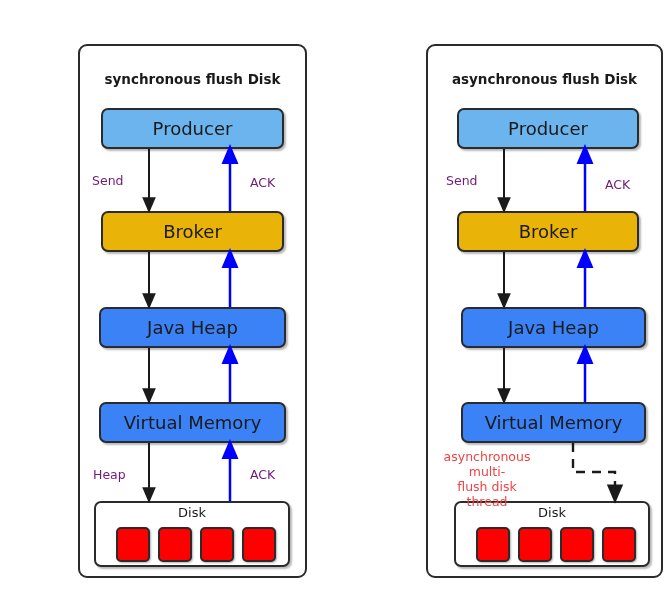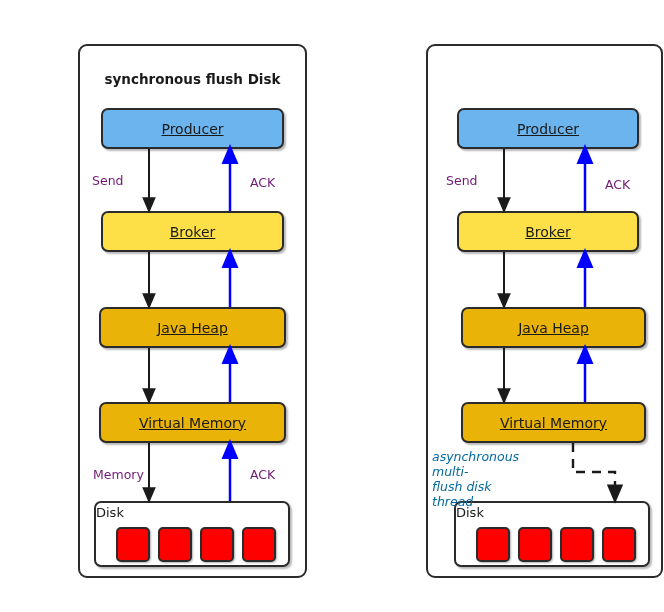--- a/index.html
+++ b/index.html
@@ -40,43 +40,43 @@
 
   
   .node {
     position: absolute;
     box-sizing: border-box;
     border: 2px solid #2b2b2b;
     border-radius: 7px;
     display: flex;
     align-items: center;
     justify-content: center;
-    font-size: 14px;
+    font-size: 18px;
     color: #1a1a1a;
     box-shadow: 2px 2px 2px rgba(0,0,0,0.28);
-    text-decoration: underline;
   }
   .node-producer { background: #6cb4ee; }
-  .node-broker   { background: #fde047; justify-content: center; }
-  .node-green    { background: #eab308; }
+  .node-broker   { background: #eab308; justify-content: center; }
+  .node-green    { background: #3b82f6; }
 
   
   .disk-box {
     position: absolute;
     box-sizing: border-box;
     border: 2px solid #2b2b2b;
     border-radius: 7px;
     background: #ffffff;
     box-shadow: 2px 2px 2px rgba(0,0,0,0.28);
   }
   .disk-label {
     position: absolute;
     top: 2px;
     left: 0;
     right: 0;
+    text-align: center;
     font-size: 13px;
     color: #1a1a1a;
   }
   .disk-cell {
     position: absolute;
     box-sizing: border-box;
     background: #ff0000;
     border: 2px solid #2b2b2b;
     border-radius: 5px;
     box-shadow: 1px 1px 2px rgba(0,0,0,0.30);
@@ -95,23 +95,23 @@
   
   .edge-label {
     position: absolute;
     font-size: 12.5px;
     color: #701a75;
     white-space: nowrap;
   }
   .note-label {
     position: absolute;
     font-size: 12.5px;
-    color: #0369a1;
+    color: #ef4444;
+    text-align: center;
     line-height: 15px;
-    font-style: italic;
   }
 </style>
 </head>
 <body>
 
 <div id="canvas">
 
   <div class="panel" style="left:50px; top:44px; width:229px; height:534px;"></div>
 
   <div class="panel-title" style="left:50px; top:71px; width:229px;">synchronous flush Disk</div>
@@ -135,25 +135,26 @@
   <div class="disk-box" style="left:66px; top:501px; width:196px; height:66px;">
     <div class="disk-label">Disk</div>
     <div class="disk-cell" style="left:20px; top:24px; width:34px; height:35px;"></div>
     <div class="disk-cell" style="left:62px; top:24px; width:34px; height:35px;"></div>
     <div class="disk-cell" style="left:104px; top:24px; width:34px; height:35px;"></div>
     <div class="disk-cell" style="left:146px; top:24px; width:34px; height:35px;"></div>
   </div>
 
   <div class="edge-label" style="left:64px; top:173px;">Send</div>
   <div class="edge-label" style="left:222px; top:175px;">ACK</div>
-  <div class="edge-label" style="left:65px; top:467px;">Memory</div>
+  <div class="edge-label" style="left:65px; top:467px;">Heap</div>
   <div class="edge-label" style="left:222px; top:467px;">ACK</div>
 
   <div class="panel" style="left:398px; top:44px; width:237px; height:534px;"></div>
 
+  <div class="panel-title" style="left:398px; top:71px; width:237px;">asynchronous flush Disk</div>
 
   <div class="node node-producer" style="left:429px; top:108px; width:182px; height:41px;">
     <span>Producer</span>
   </div>
 
   <div class="node node-broker" style="left:429px; top:211px; width:182px; height:41px;">
     <span>Broker</span>
   </div>
 
   <div class="node node-green" style="left:433px; top:307px; width:185px; height:41px;">

